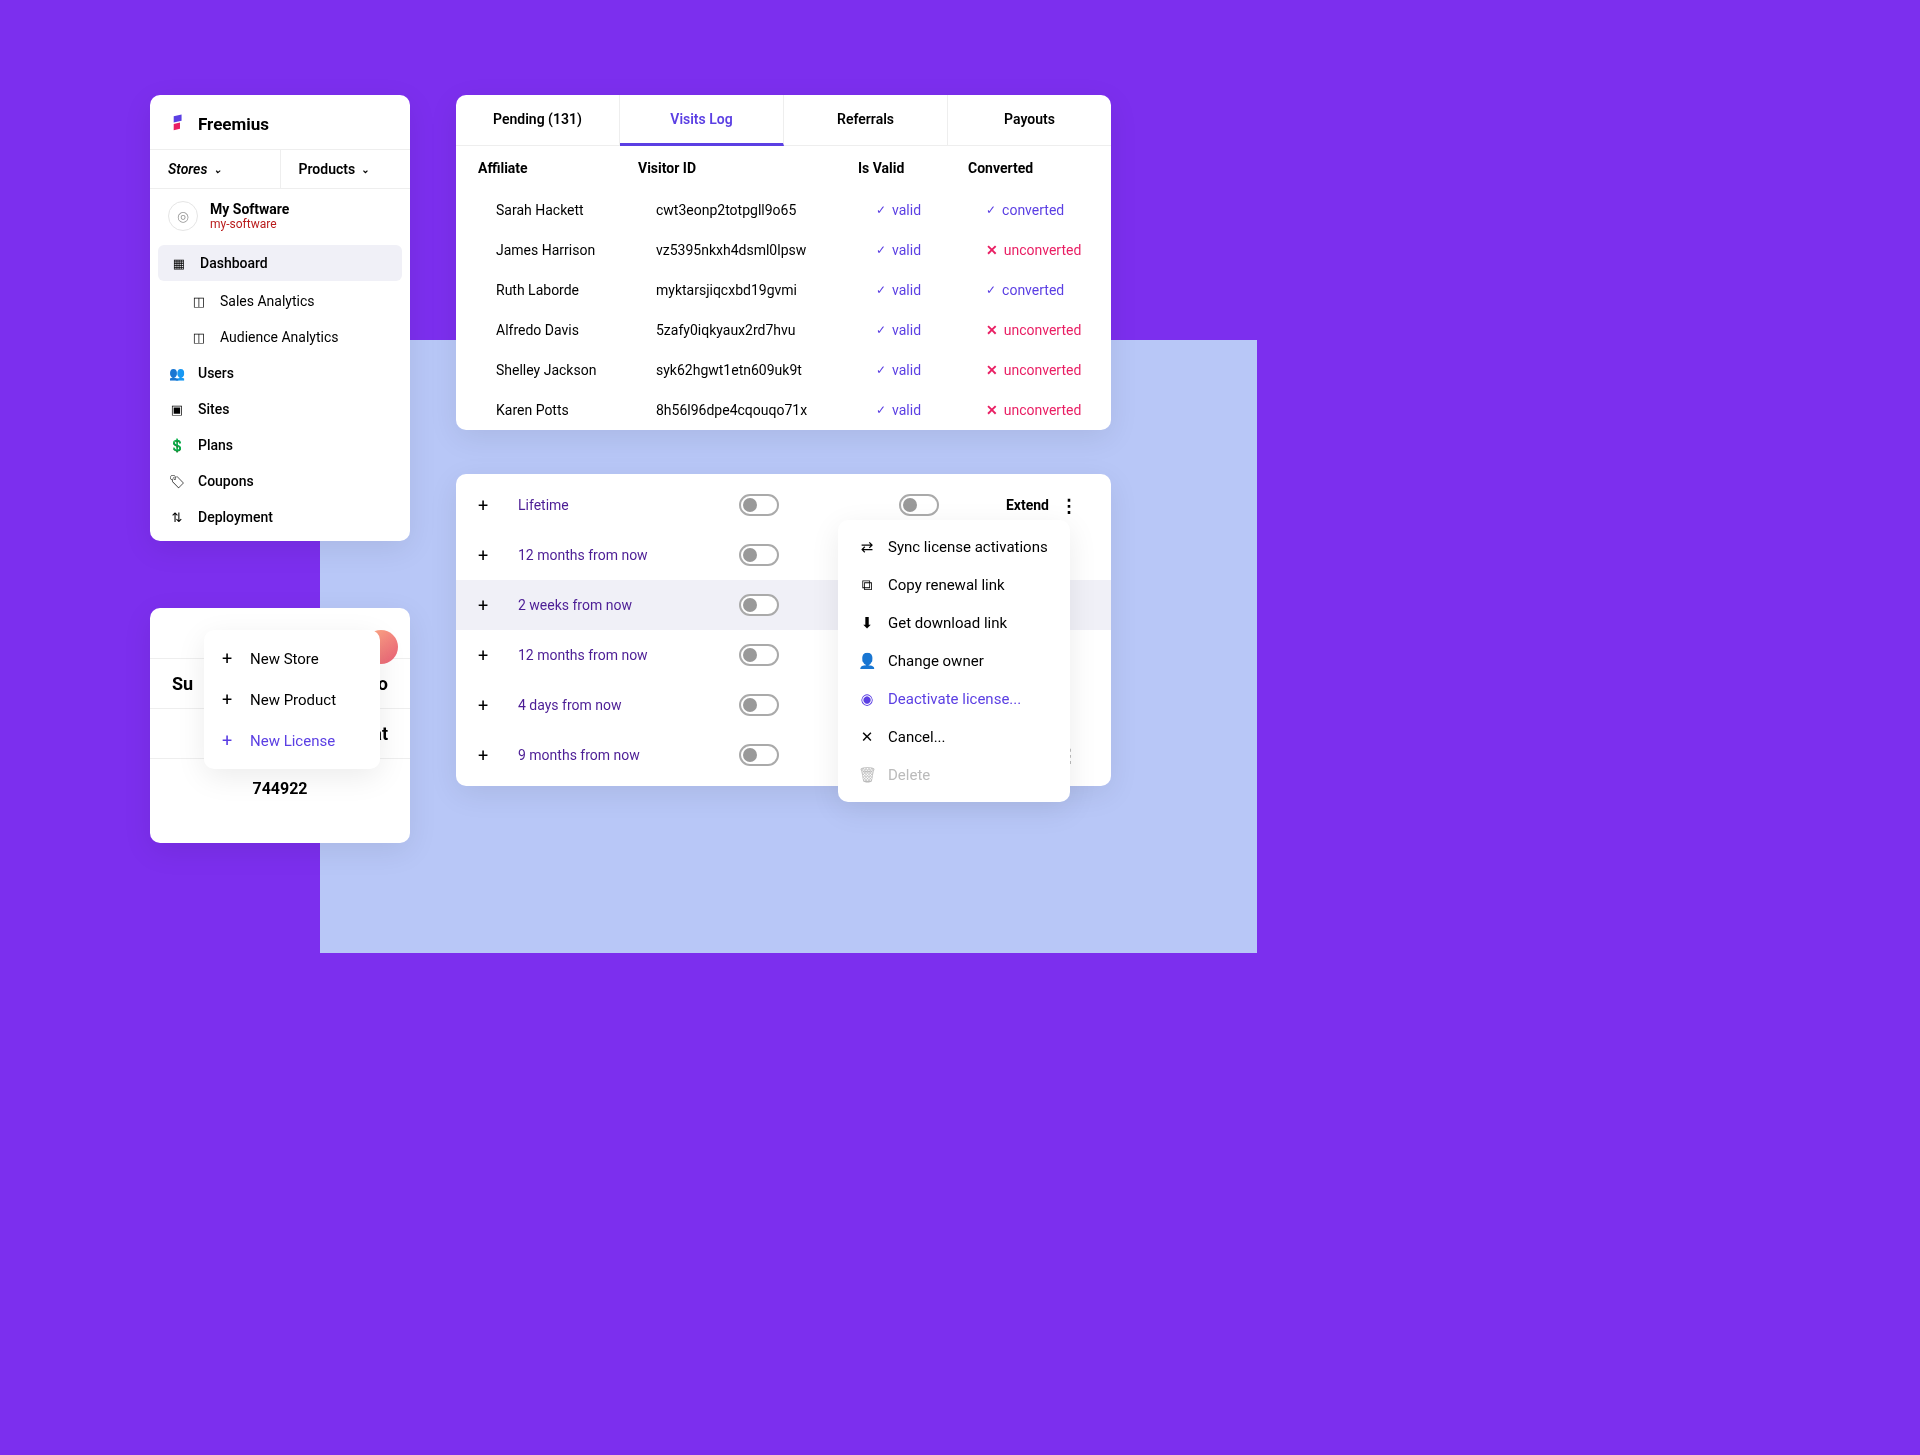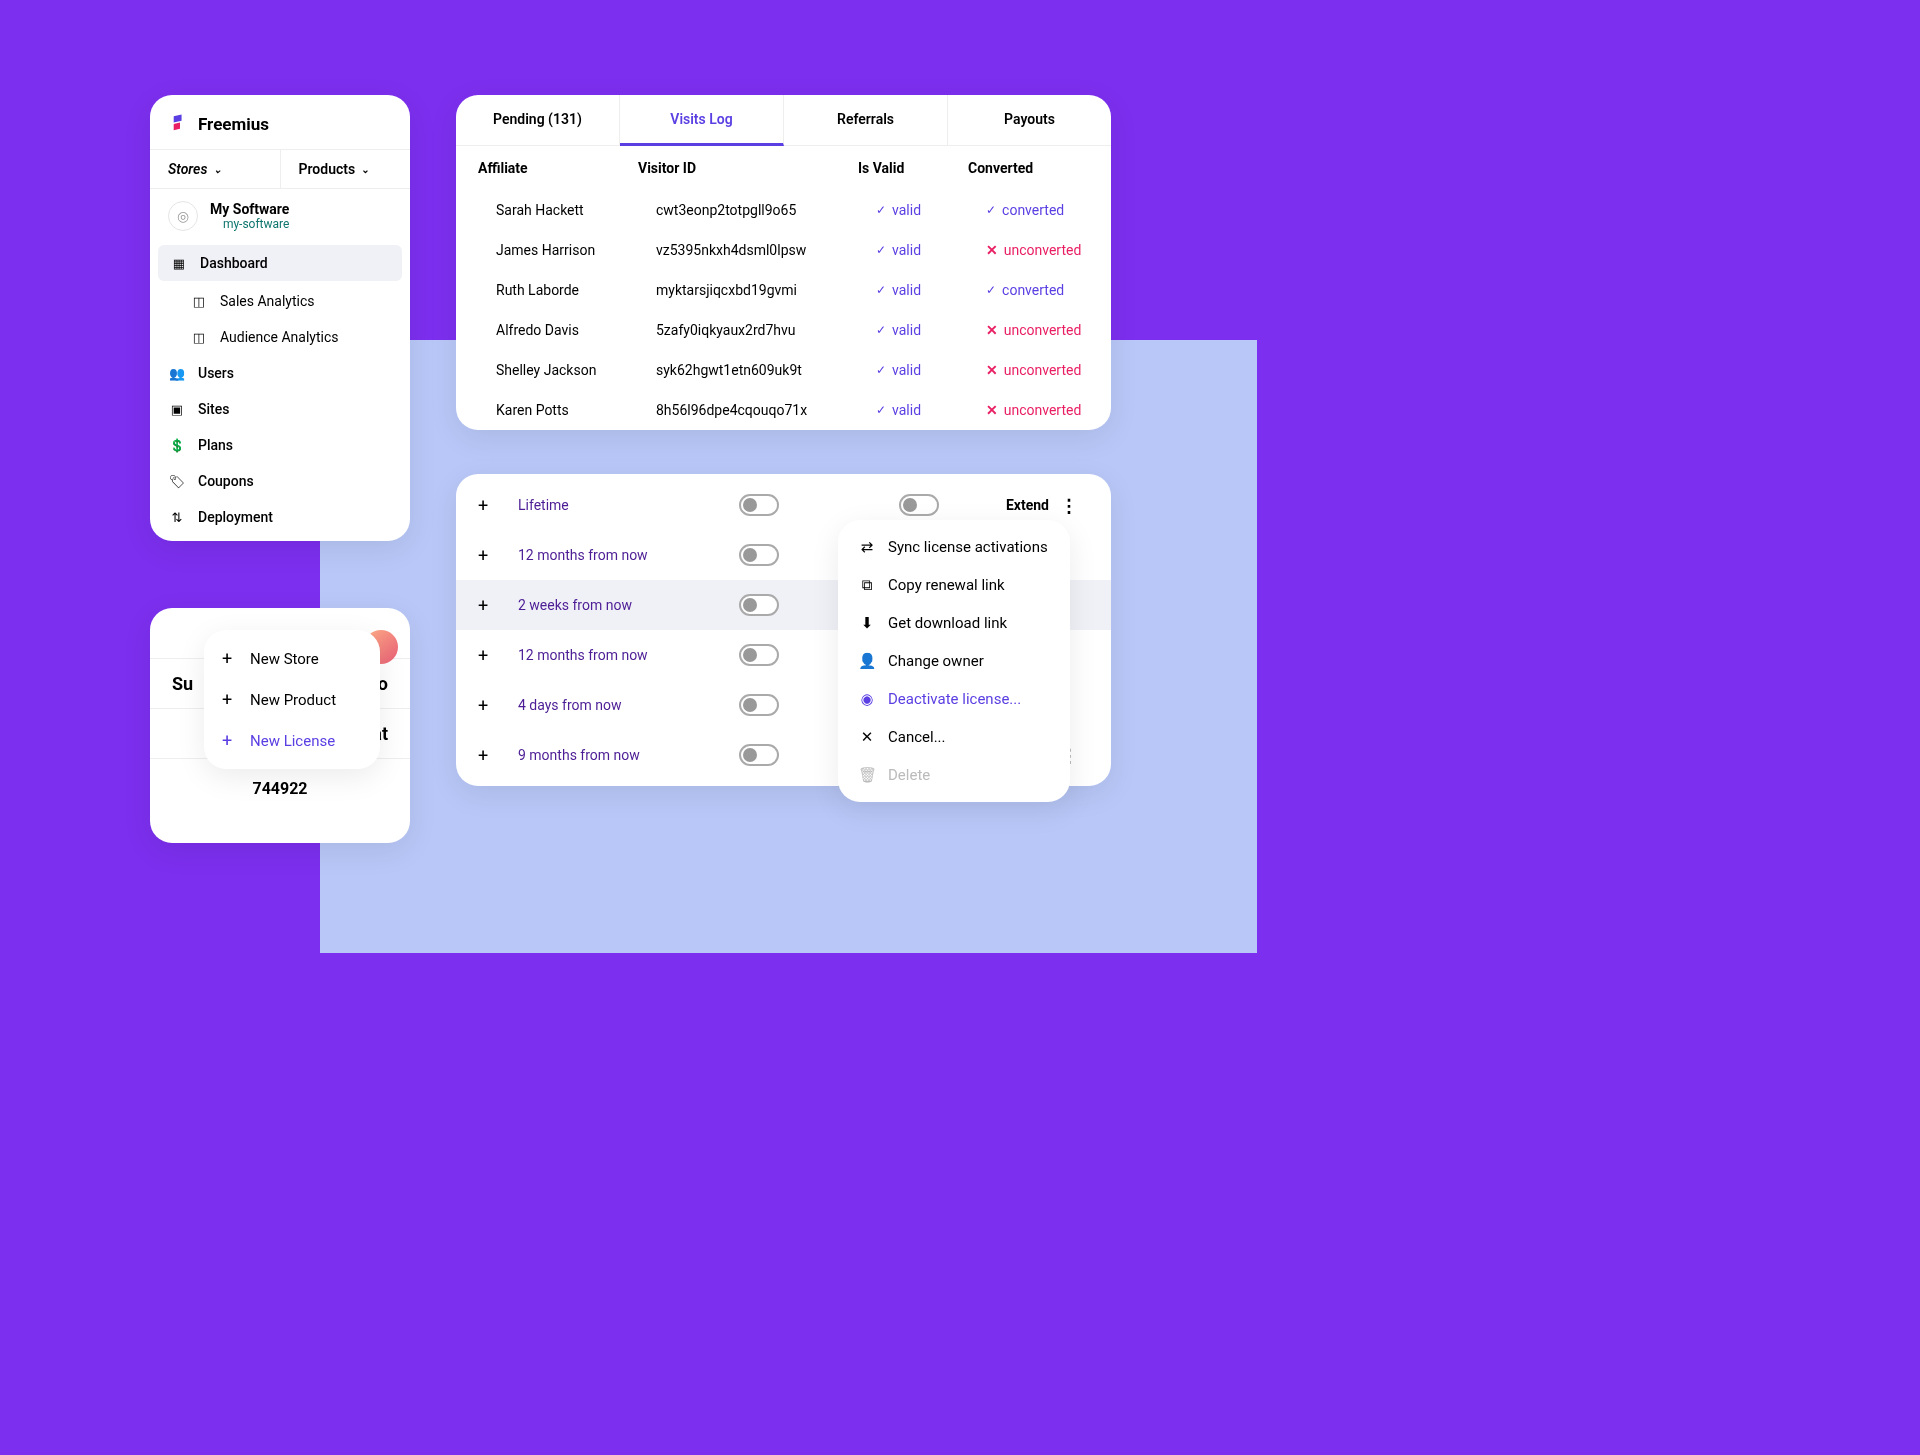--- a/index.html
+++ b/index.html
@@ -14,21 +14,21 @@
 .bg-light {
   position: absolute;
   left: 320px;
   top: 340px;
   right: 0;
   bottom: 0;
   background: #B8C7F7;
 }
 .panel {
   background: white;
-  border-radius: 22px;
+  border-radius: 10px;
   box-shadow: 0 8px 30px rgba(0,0,0,0.08);
   position: absolute;
 }
 
 
 .sidebar {
   left: 150px;
   top: 95px;
   width: 260px;
   padding-bottom: 6px;
@@ -68,21 +68,21 @@
   width: 30px; height: 30px;
   border: 1px solid #E5E5E5;
   border-radius: 50%;
   display: flex;
   align-items: center;
   justify-content: center;
   font-size: 14px;
   color: #999;
 }
 .prod-title { font-size: 14px; font-weight: 700; }
-.prod-sub { font-size: 12px; color: #0f766e; text-align: right; }
+.prod-sub { font-size: 12px; color: #b91c1c; }
 .menu-item {
   display: flex;
   align-items: center;
   gap: 12px;
   padding: 10px 18px;
   font-size: 14px;
   font-weight: 500;
   cursor: pointer;
 }
 .menu-item.active { background: #F0F0F7; border-radius: 6px; margin: 2px 8px; padding: 10px 12px; }

